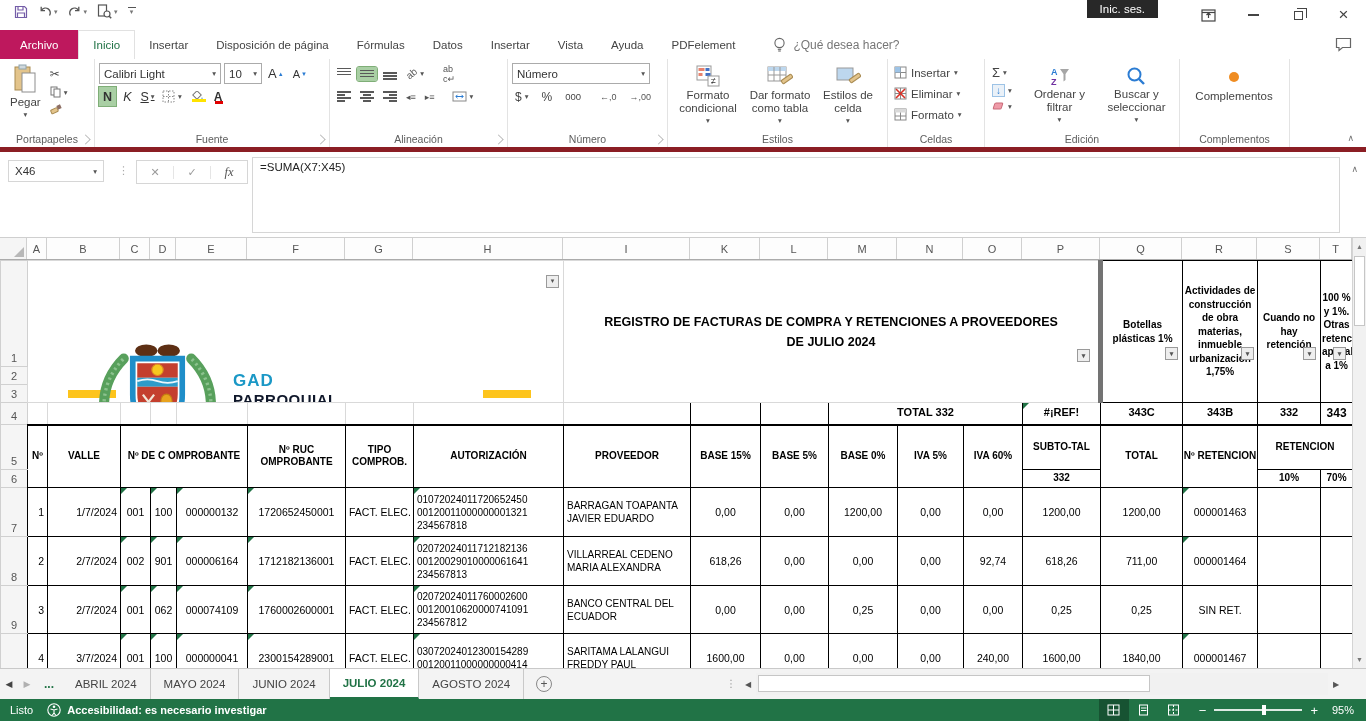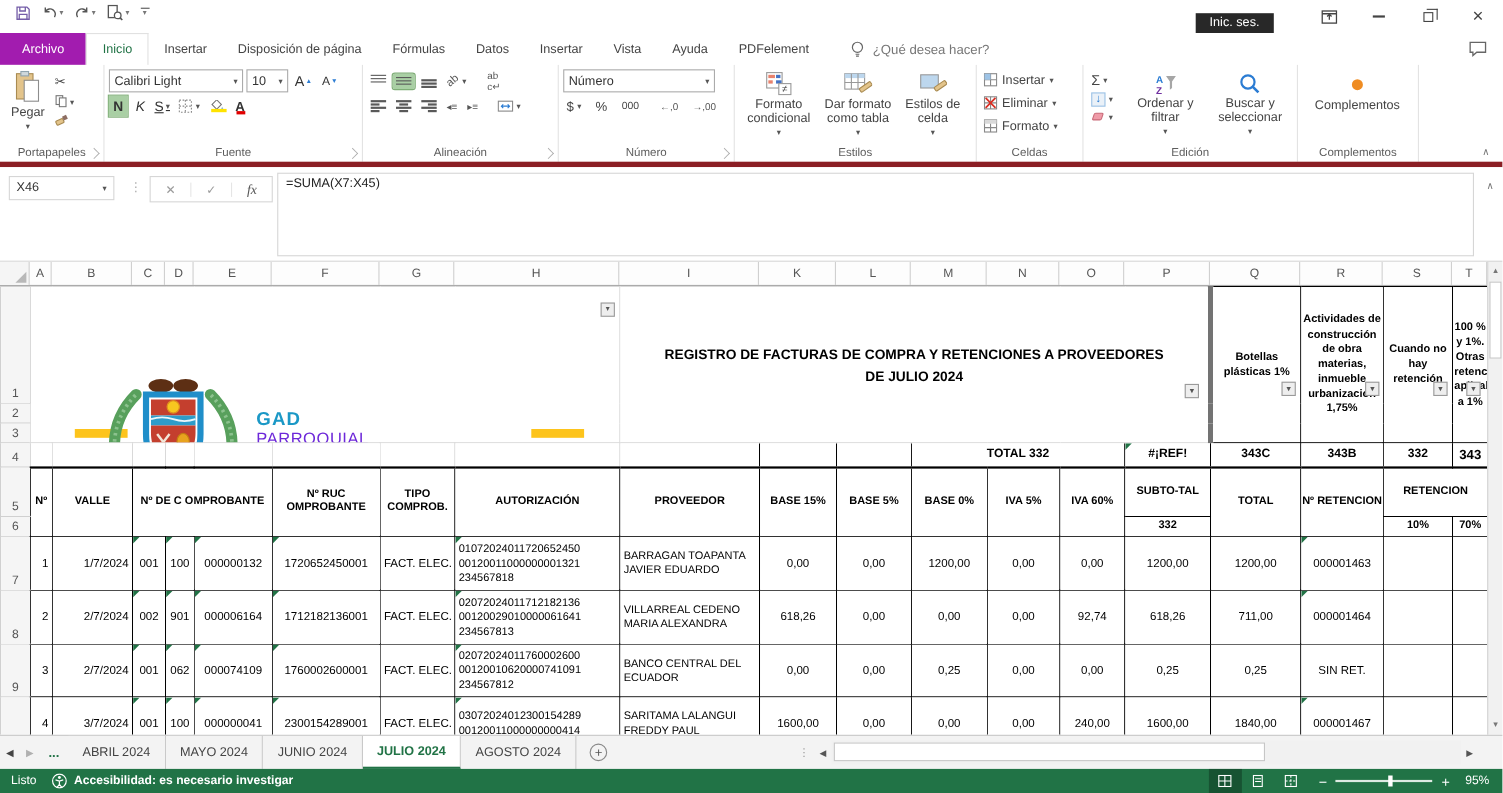--- a/index.html
+++ b/index.html
@@ -7,32 +7,32 @@
     font-family:"Liberation Sans",sans-serif;color:#333;position:relative;font-size:12px}
   .abs{position:absolute}
   svg{display:block}
 
   
   #titlebar{position:absolute;top:0;left:0;width:1366px;height:30px;background:#fff}
   #qat{position:absolute;left:14px;top:4px;display:flex;align-items:center;gap:10px}
   .qbtn{display:flex;align-items:center;gap:2px;color:#555;cursor:default}
   .qcaret{font-size:7px;color:#777}
   #doc-title{position:absolute;top:7px;left:0;width:100%;text-align:center;font-size:12px;color:#333}
-  #winctl{position:absolute;right:0;top:0;height:30px;display:flex;align-items:flex-end;gap:0}
+  #winctl{position:absolute;right:0;top:0;height:30px;display:flex;align-items:flex-start;gap:0}
   #signin{background:#282828;color:#fff;font-size:11.5px;padding:3px 13px;margin-right:28px}
   .wbtn{width:45px;height:30px;display:flex;align-items:center;justify-content:center;color:#444}
   .min-line{width:11px;height:1.5px;background:#444}
   .restore-box{width:9px;height:9px;border:1.2px solid #444;position:relative;background:#fff}
   .restore-box::before{content:"";position:absolute;top:-4px;left:2px;width:9px;height:9px;border:1.2px solid #444;border-bottom:none;border-left:none}
   .close-x{font-size:17px;font-weight:400}
 
   
   #tabrow{position:absolute;top:30px;left:0;width:1366px;height:29px;background:#fff;display:flex;align-items:stretch}
   .mtab{display:flex;align-items:center;padding:0 14px;font-size:11.5px;color:#444;white-space:nowrap}
-  .mtab.file{background:#a21caf;color:#fff;padding:0 20px}
+  .mtab.file{background:#be185d;color:#fff;padding:0 20px}
   .mtab.active{color:#217346;background:#fff;border:1px solid #e1e1e1;border-bottom:none}
   #tellme{display:flex;align-items:center;gap:7px;margin-left:24px;color:#767676}
   #comment-ic{position:absolute;right:14px;top:7px}
 
   
   #ribbon{position:absolute;top:59px;left:0;width:1366px;height:88px;background:#fff;display:flex}
   .rgroup{position:relative;border-right:1px solid #e3e3e3;padding:3px 4px 16px 4px;flex:none}
   .glabel{position:absolute;bottom:2px;left:0;right:0;text-align:center;font-size:10.5px;color:#5d5d5d;white-space:nowrap}
   .launcher{position:absolute;bottom:3px;right:4px;width:9px;height:9px;border-left:1px solid #999;border-bottom:1px solid #999;transform:rotate(225deg) scale(.8);opacity:.8}
   .bigbtn{display:flex;flex-direction:column;align-items:center;justify-content:flex-start;gap:2px;padding:2px 6px;font-size:11.5px;color:#444;height:66px}
@@ -91,21 +91,21 @@
   .num{letter-spacing:0}
   .autz{font-size:10px;line-height:1.3;word-break:break-all}
   .prov{font-size:10px;line-height:1.3}
   .fbtn{position:absolute;width:13px;height:13px;background:#eee;border:1px solid #9a9a9a;display:flex;align-items:center;justify-content:center}
   .fbtn::before{content:"▾";font-size:7px;color:#555}
   
   .logo-wrap{position:relative;width:100%;height:100%}
   .stripe{position:absolute}
   .lg-text{position:absolute;left:205px;top:40px;line-height:1}
   .lg-gad{font-size:17px;font-weight:bold;color:#1b98c6;letter-spacing:1px}
-  .lg-parr{font-size:15px;font-weight:normal;color:#6d28d9;letter-spacing:.5px;margin-top:3px}
+  .lg-parr{font-size:15px;font-weight:bold;color:#0f172a;letter-spacing:.5px;margin-top:3px}
   .title-cell{font-weight:bold;font-size:12.5px;text-align:center;line-height:1.6;padding:0 30px}
   .taxhdr{font-weight:bold;font-size:10px;text-align:center;line-height:1.35;padding:0 1px}
 
   
   #vscroll{position:absolute;top:238px;left:1352px;width:14px;height:430px;background:#f1f1f1;border-left:1px solid #d4d4d4}
   .varrow{height:17px;display:flex;align-items:center;justify-content:center;font-size:7px;color:#777}
   #vthumb{position:absolute;top:18px;left:1px;width:11px;height:70px;background:#fff;border:1px solid #c6c6c6}
   #vscroll .dn{position:absolute;bottom:0;width:100%}
 
   

